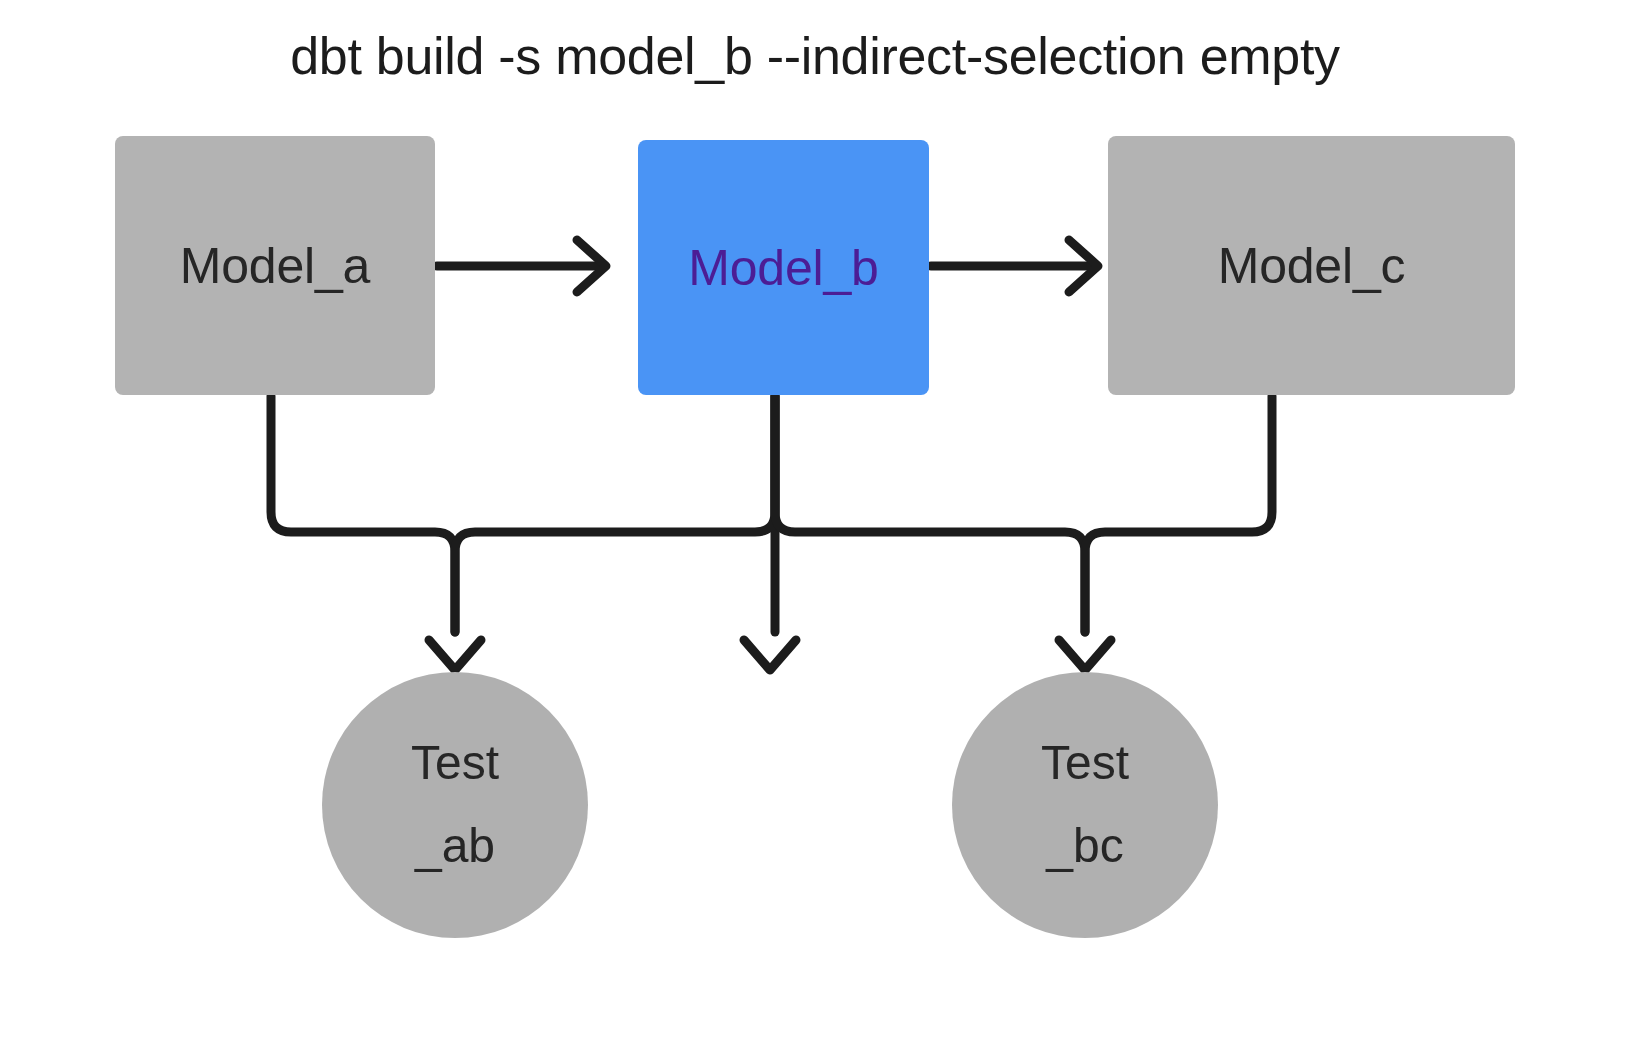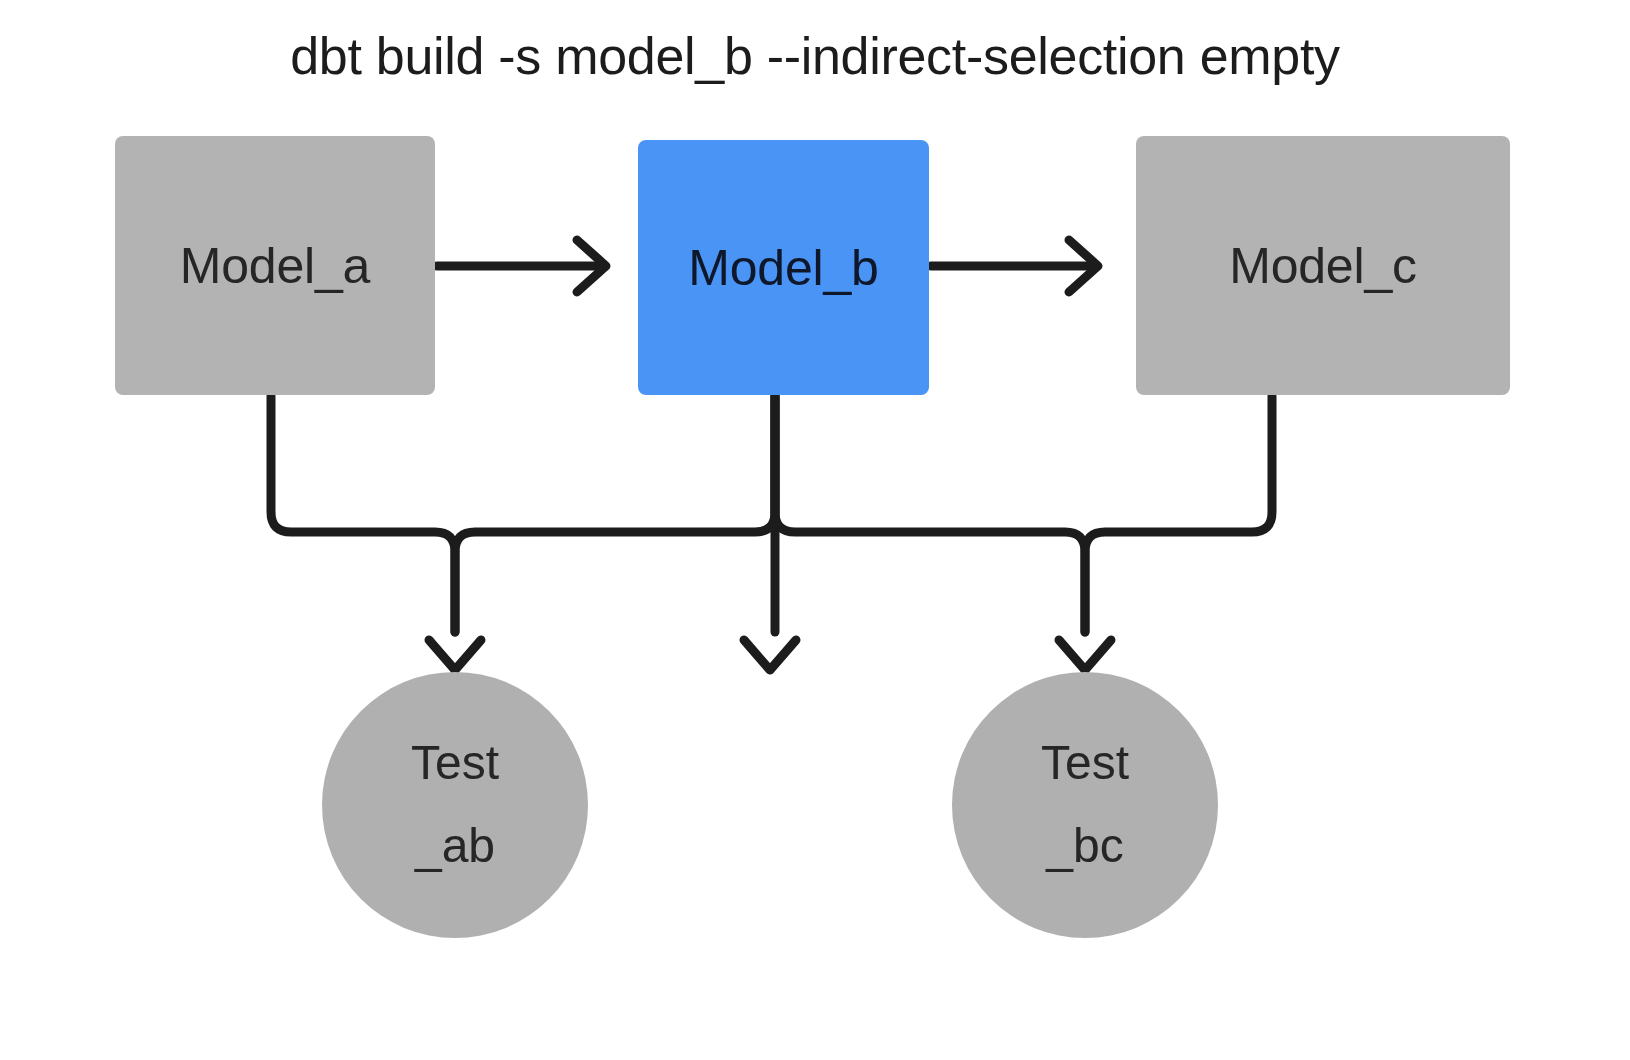--- a/index.html
+++ b/index.html
@@ -56,21 +56,21 @@
   .model-node.is-gray {
     background: #b3b3b3;
   }
   .model-node.is-gray .node-label {
     color: #262626;
   }
   .model-node.is-accent {
     background: #4a94f5;
   }
   .model-node.is-accent .node-label {
-    color: #0f172a;
+    color: #4c1d95;
   }
   .test-node {
     position: absolute;
     border-radius: 50%;
     background: #b0b0b0;
     display: flex;
     flex-direction: column;
     align-items: center;
     justify-content: center;
     box-sizing: border-box;
@@ -117,21 +117,21 @@
   </svg>
 
   <div class="model-node is-gray" style="left:115px; top:136px; width:320px; height:259px;">
     <span class="node-label">Model_a</span>
   </div>
 
   <div class="model-node is-accent" style="left:638px; top:140px; width:291px; height:255px;">
     <span class="node-label">Model_b</span>
   </div>
 
-  <div class="model-node is-gray" style="left:1136px; top:136px; width:374px; height:259px;">
+  <div class="model-node is-gray" style="left:1108px; top:136px; width:407px; height:259px;">
     <span class="node-label">Model_c</span>
   </div>
 
   <div class="test-node" style="left:322px; top:672px; width:266px; height:266px;">
     <span class="node-label">Test
 _ab</span>
   </div>
 
 
   <div class="test-node" style="left:952px; top:672px; width:266px; height:266px;">

